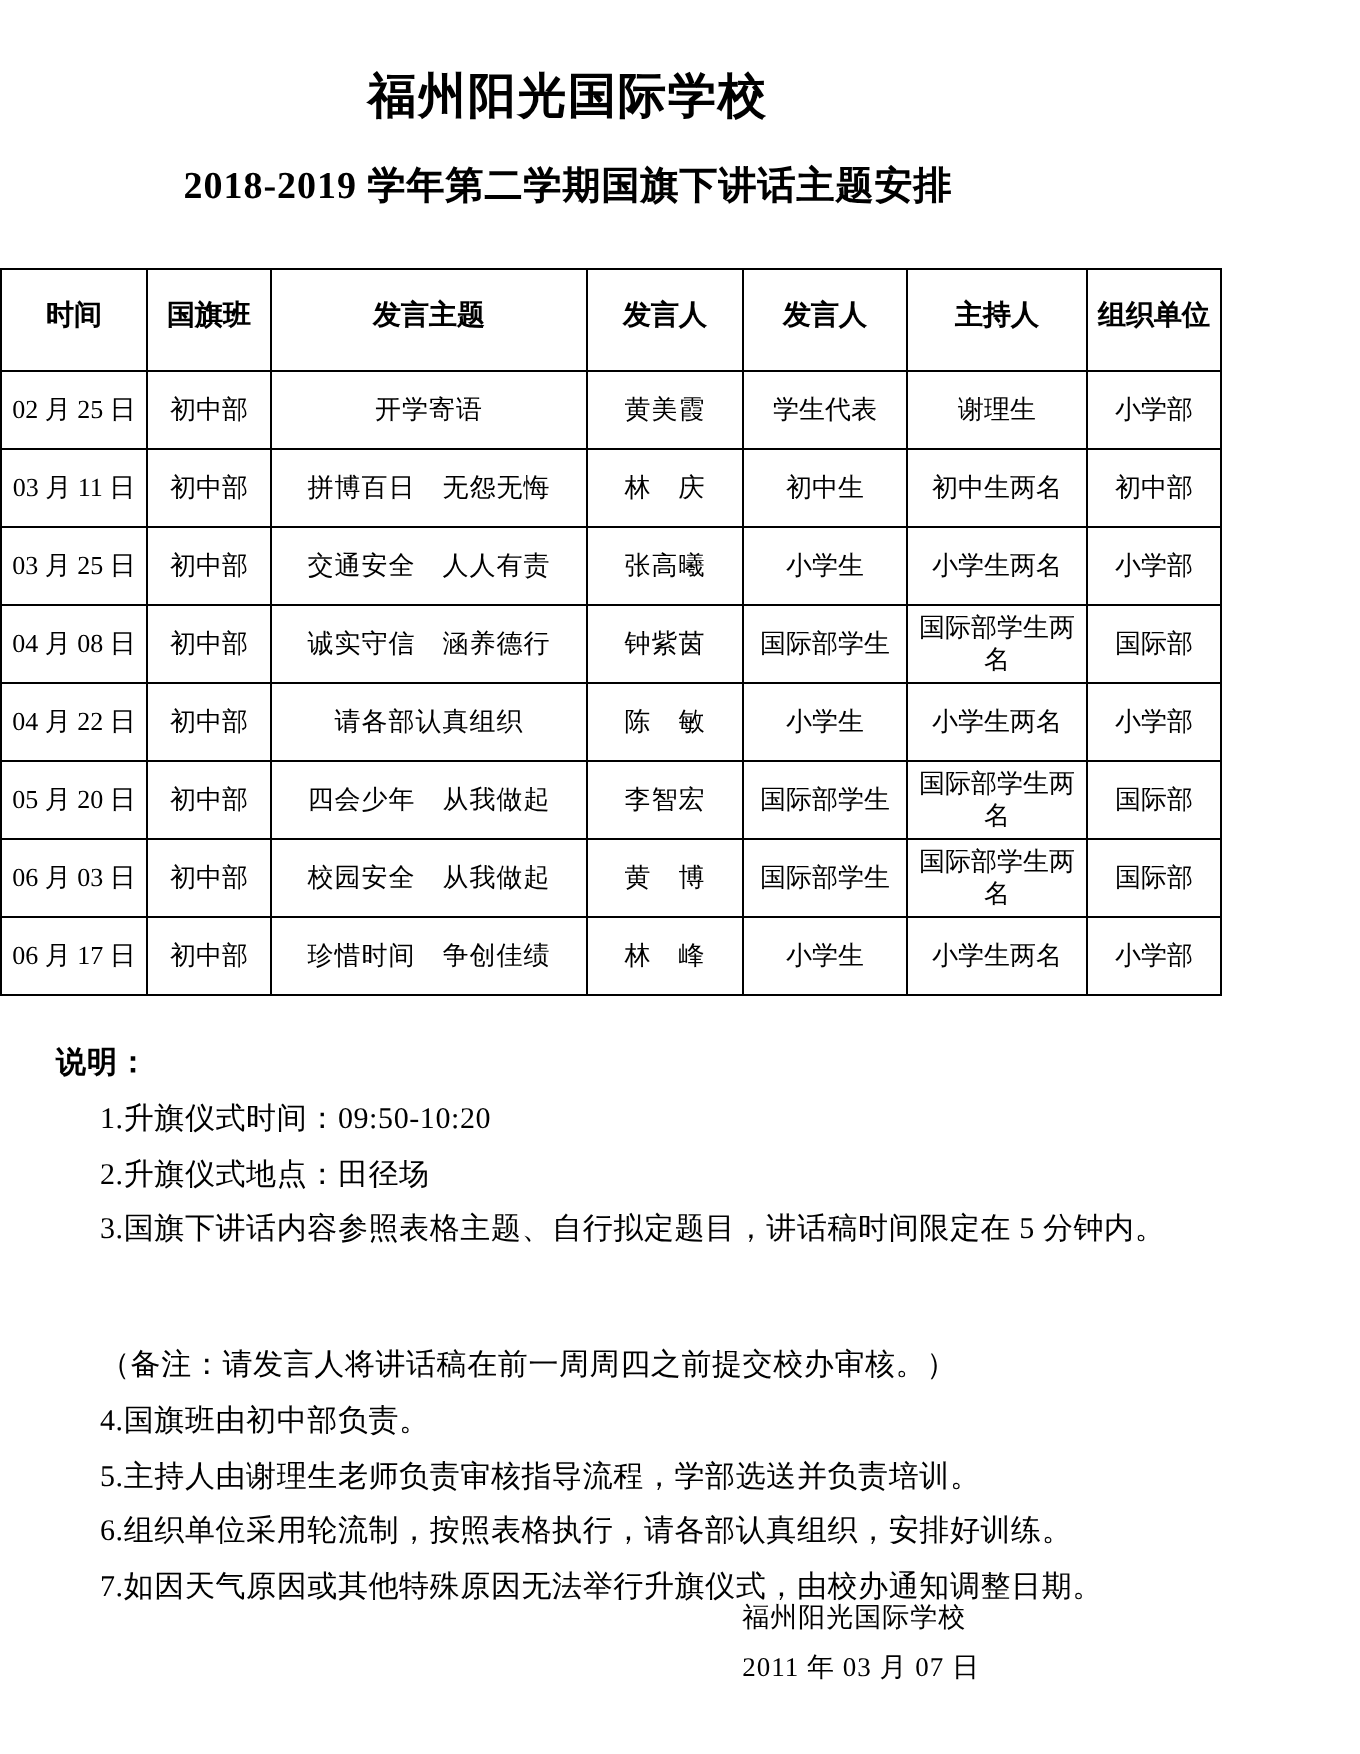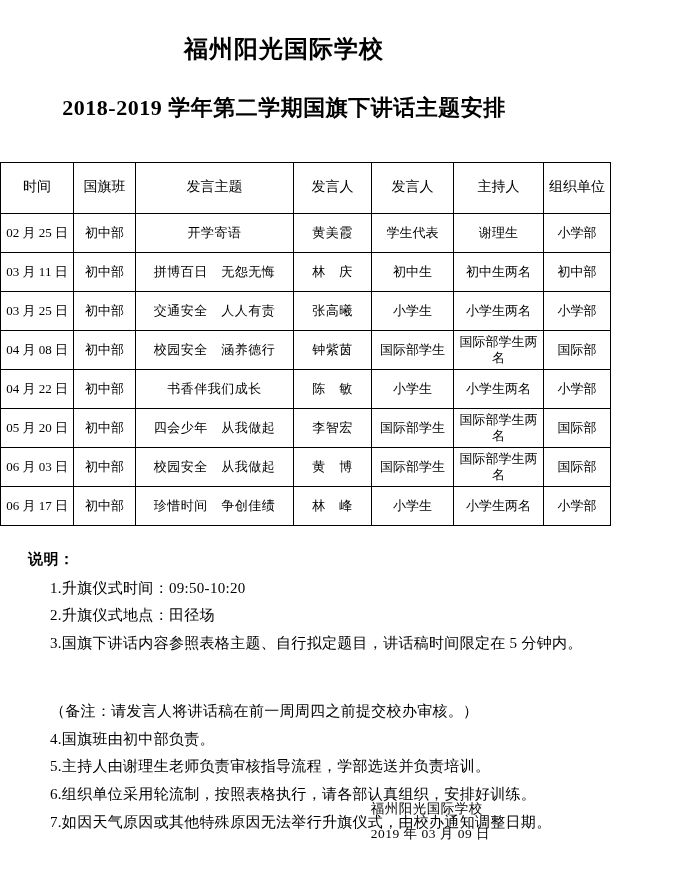--- a/index.html
+++ b/index.html
@@ -31,24 +31,24 @@
     font-size: 24px;
     font-weight: bold;
     letter-spacing: 1px;
     margin: 0;
     padding-top: 34px;
     line-height: 1.25;
     font-family: "Liberation Serif", "DejaVu Serif", serif;
   }
   .title-sub {
     text-align: center;
-    font-size: 22px;
+    font-size: 19px;
     font-weight: bold;
     letter-spacing: 0.5px;
-    margin: 12px;
+    margin: 0;
     padding-top: 18px;
     line-height: 1.25;
     font-family: "Liberation Serif", "DejaVu Serif", serif;
   }
 
   
   .table-wrap {
     margin: 0 auto;
     padding-top: 28px;
     width: 610px;
@@ -63,21 +63,21 @@
   table.schedule th {
     border: 1px solid #000000;
     text-align: center;
     vertical-align: middle;
     padding: 2px 2px;
     line-height: 1.18;
     font-weight: normal;
     font-family: "Liberation Serif", "DejaVu Serif", serif;
   }
   table.schedule thead th {
-    font-weight: normal;
+    font-weight: bold;
     font-size: 14px;
     height: 46px;
   }
   table.schedule tbody td {
     height: 34px;
     font-size: 13px;
   }
   
   col.c-time    { width: 73px; }
   col.c-flag    { width: 62px; }
@@ -190,30 +190,30 @@
           <td>初中部</td>
           <td class="topic-cell">交通安全　人人有责</td>
           <td class="name-spaced">张高曦</td>
           <td>小学生</td>
           <td>小学生两名</td>
           <td>小学部</td>
         </tr>
         <tr>
           <td>04 月 08 日</td>
           <td>初中部</td>
-          <td class="topic-cell">校园安全　涵养德行</td>
+          <td class="topic-cell">诚实守信　涵养德行</td>
           <td class="name-spaced">钟紫茵</td>
           <td>国际部学生</td>
           <td>国际部学生两名</td>
           <td>国际部</td>
         </tr>
         <tr>
           <td>04 月 22 日</td>
           <td>初中部</td>
-          <td class="topic-cell">书香伴我们成长</td>
+          <td class="topic-cell">请各部认真组织</td>
           <td class="name-spaced">陈　敏</td>
           <td>小学生</td>
           <td>小学生两名</td>
           <td>小学部</td>
         </tr>
         <tr>
           <td>05 月 20 日</td>
           <td>初中部</td>
           <td class="topic-cell">四会少年　从我做起</td>
           <td class="name-spaced">李智宏</td>
@@ -252,16 +252,16 @@
       <li class="sub-note">（备注：请发言人将讲话稿在前一周周四之前提交校办审核。）</li>
       <li>4.国旗班由初中部负责。</li>
       <li>5.主持人由谢理生老师负责审核指导流程，学部选送并负责培训。</li>
       <li>6.组织单位采用轮流制，按照表格执行，请各部认真组织，安排好训练。</li>
       <li>7.如因天气原因或其他特殊原因无法举行升旗仪式，由校办通知调整日期。</li>
     </ul>
   </div>
 
   <div class="signature">
     <div>福州阳光国际学校</div>
-    <div>2019 年 03 月 09 日</div>
+    <div>2011 年 03 月 07 日</div>
   </div>
 
 </div>
 
 </body></html>

